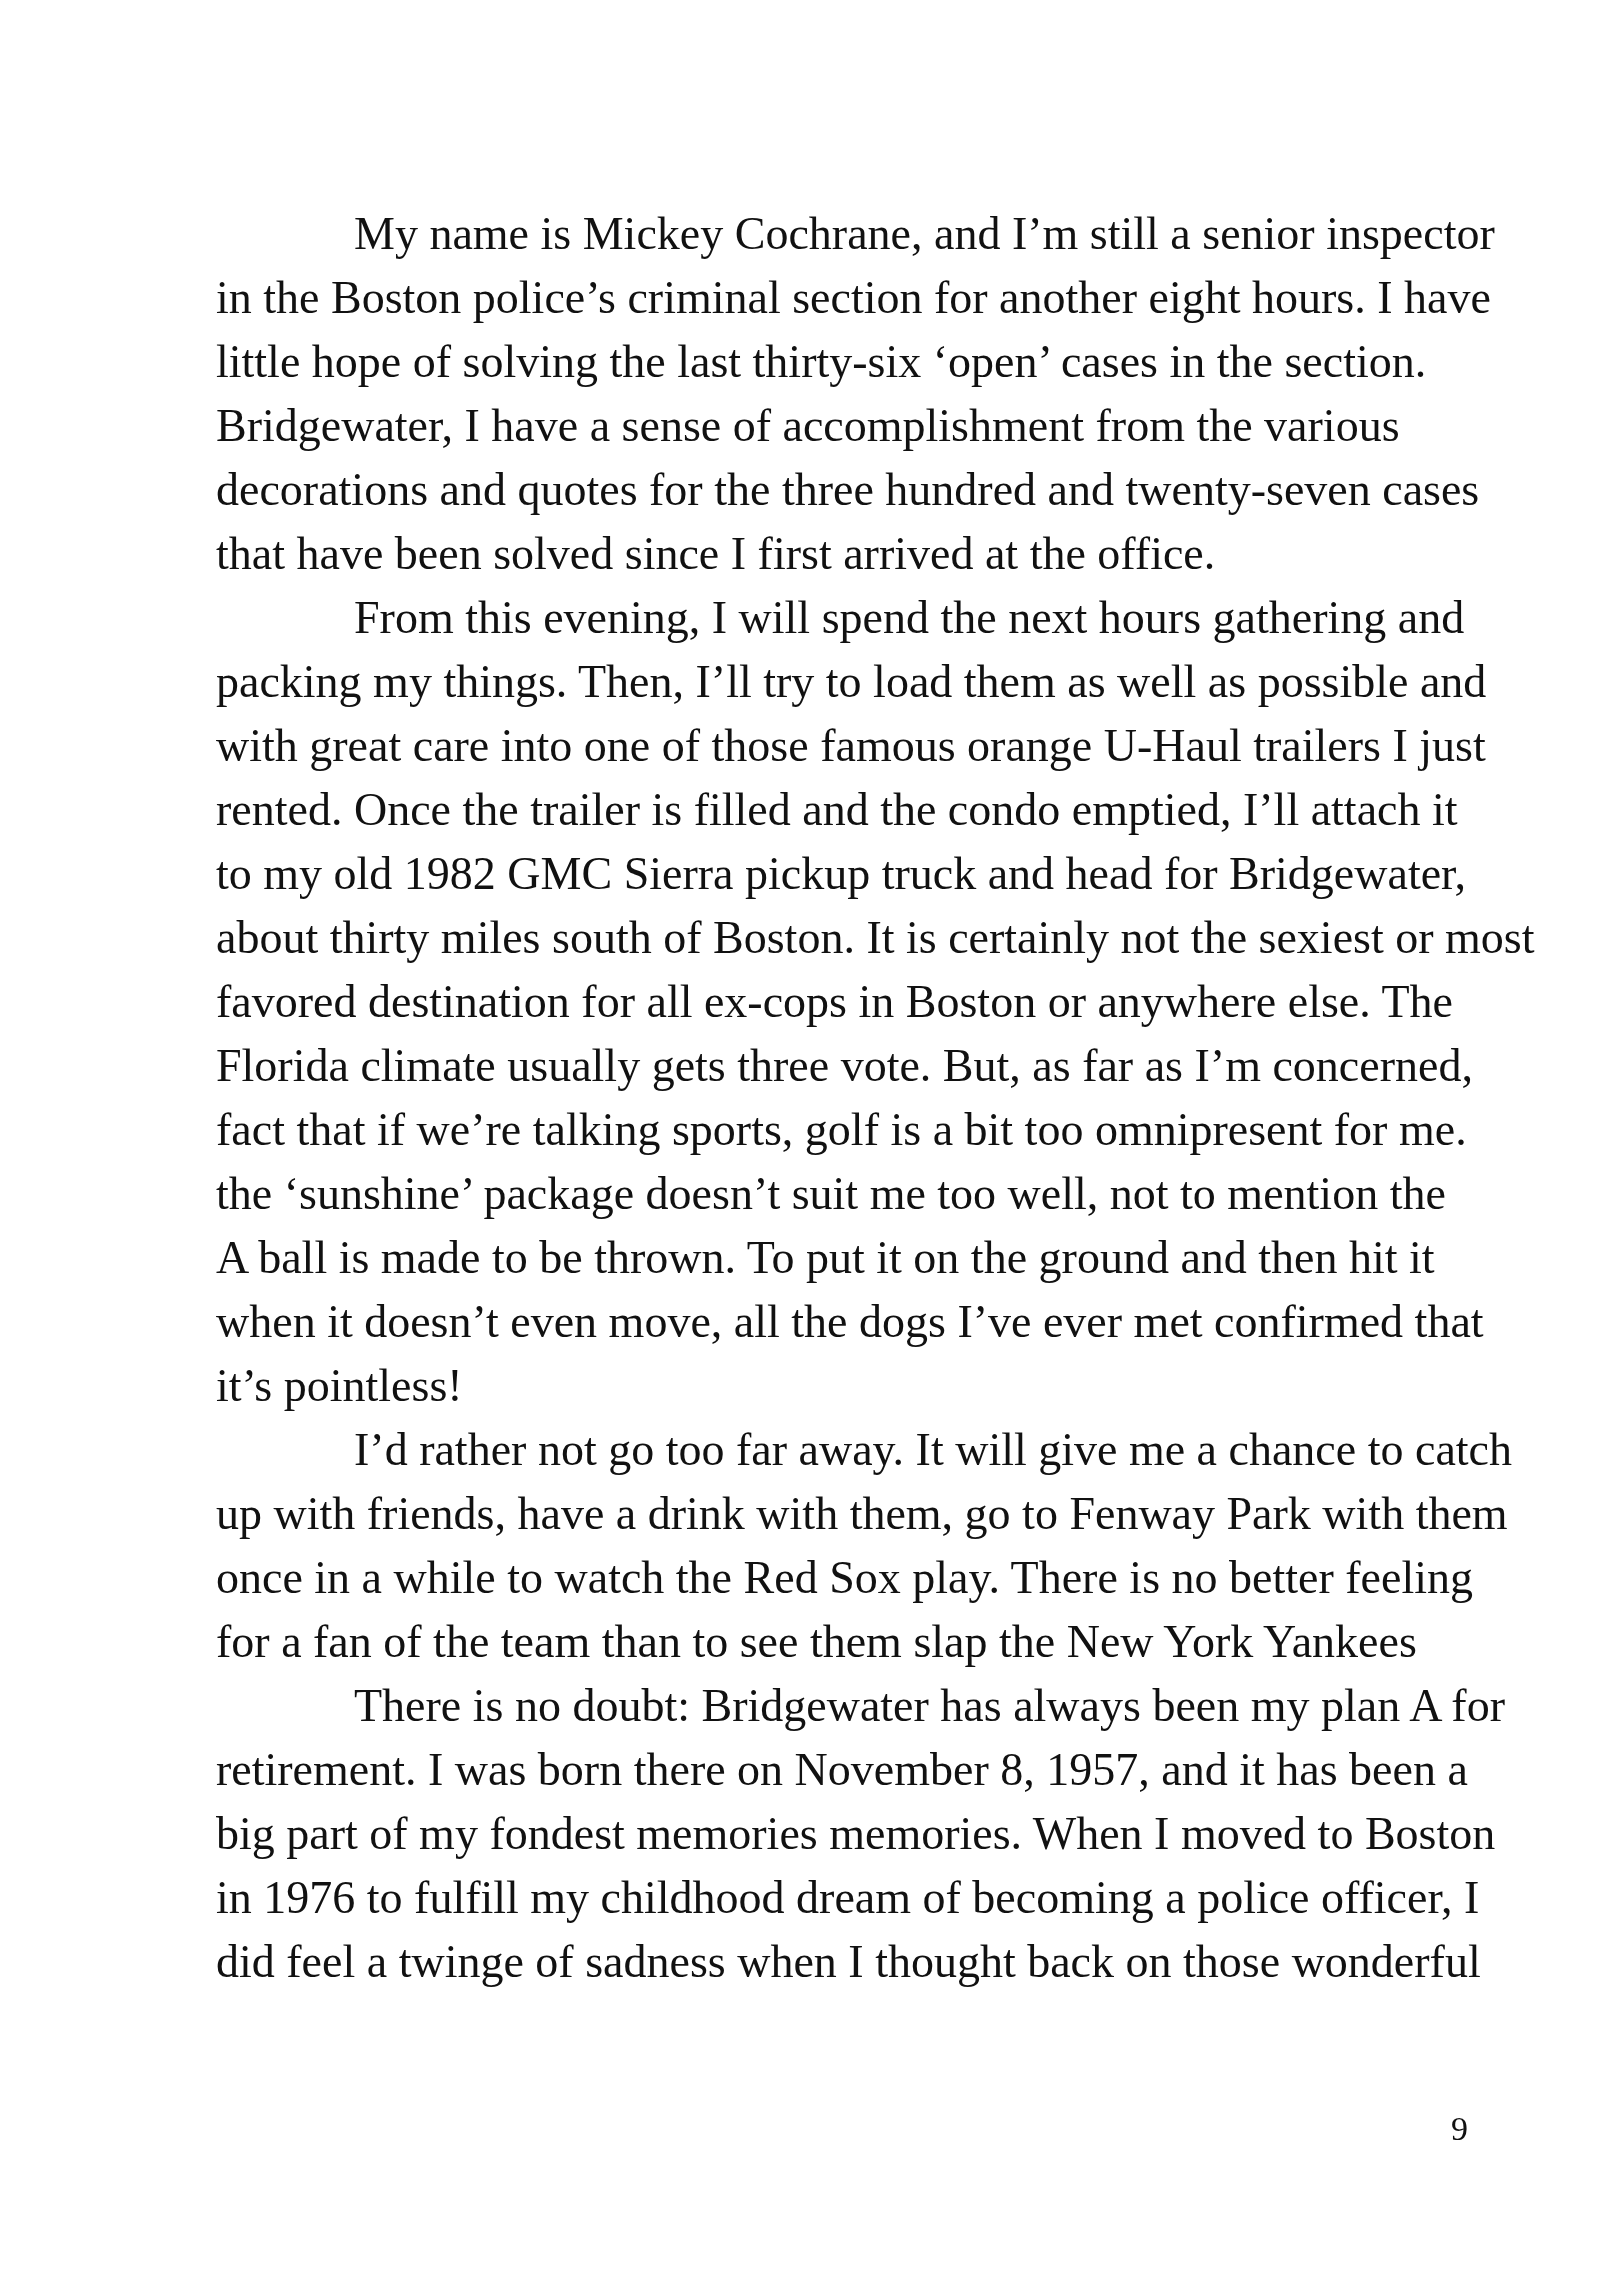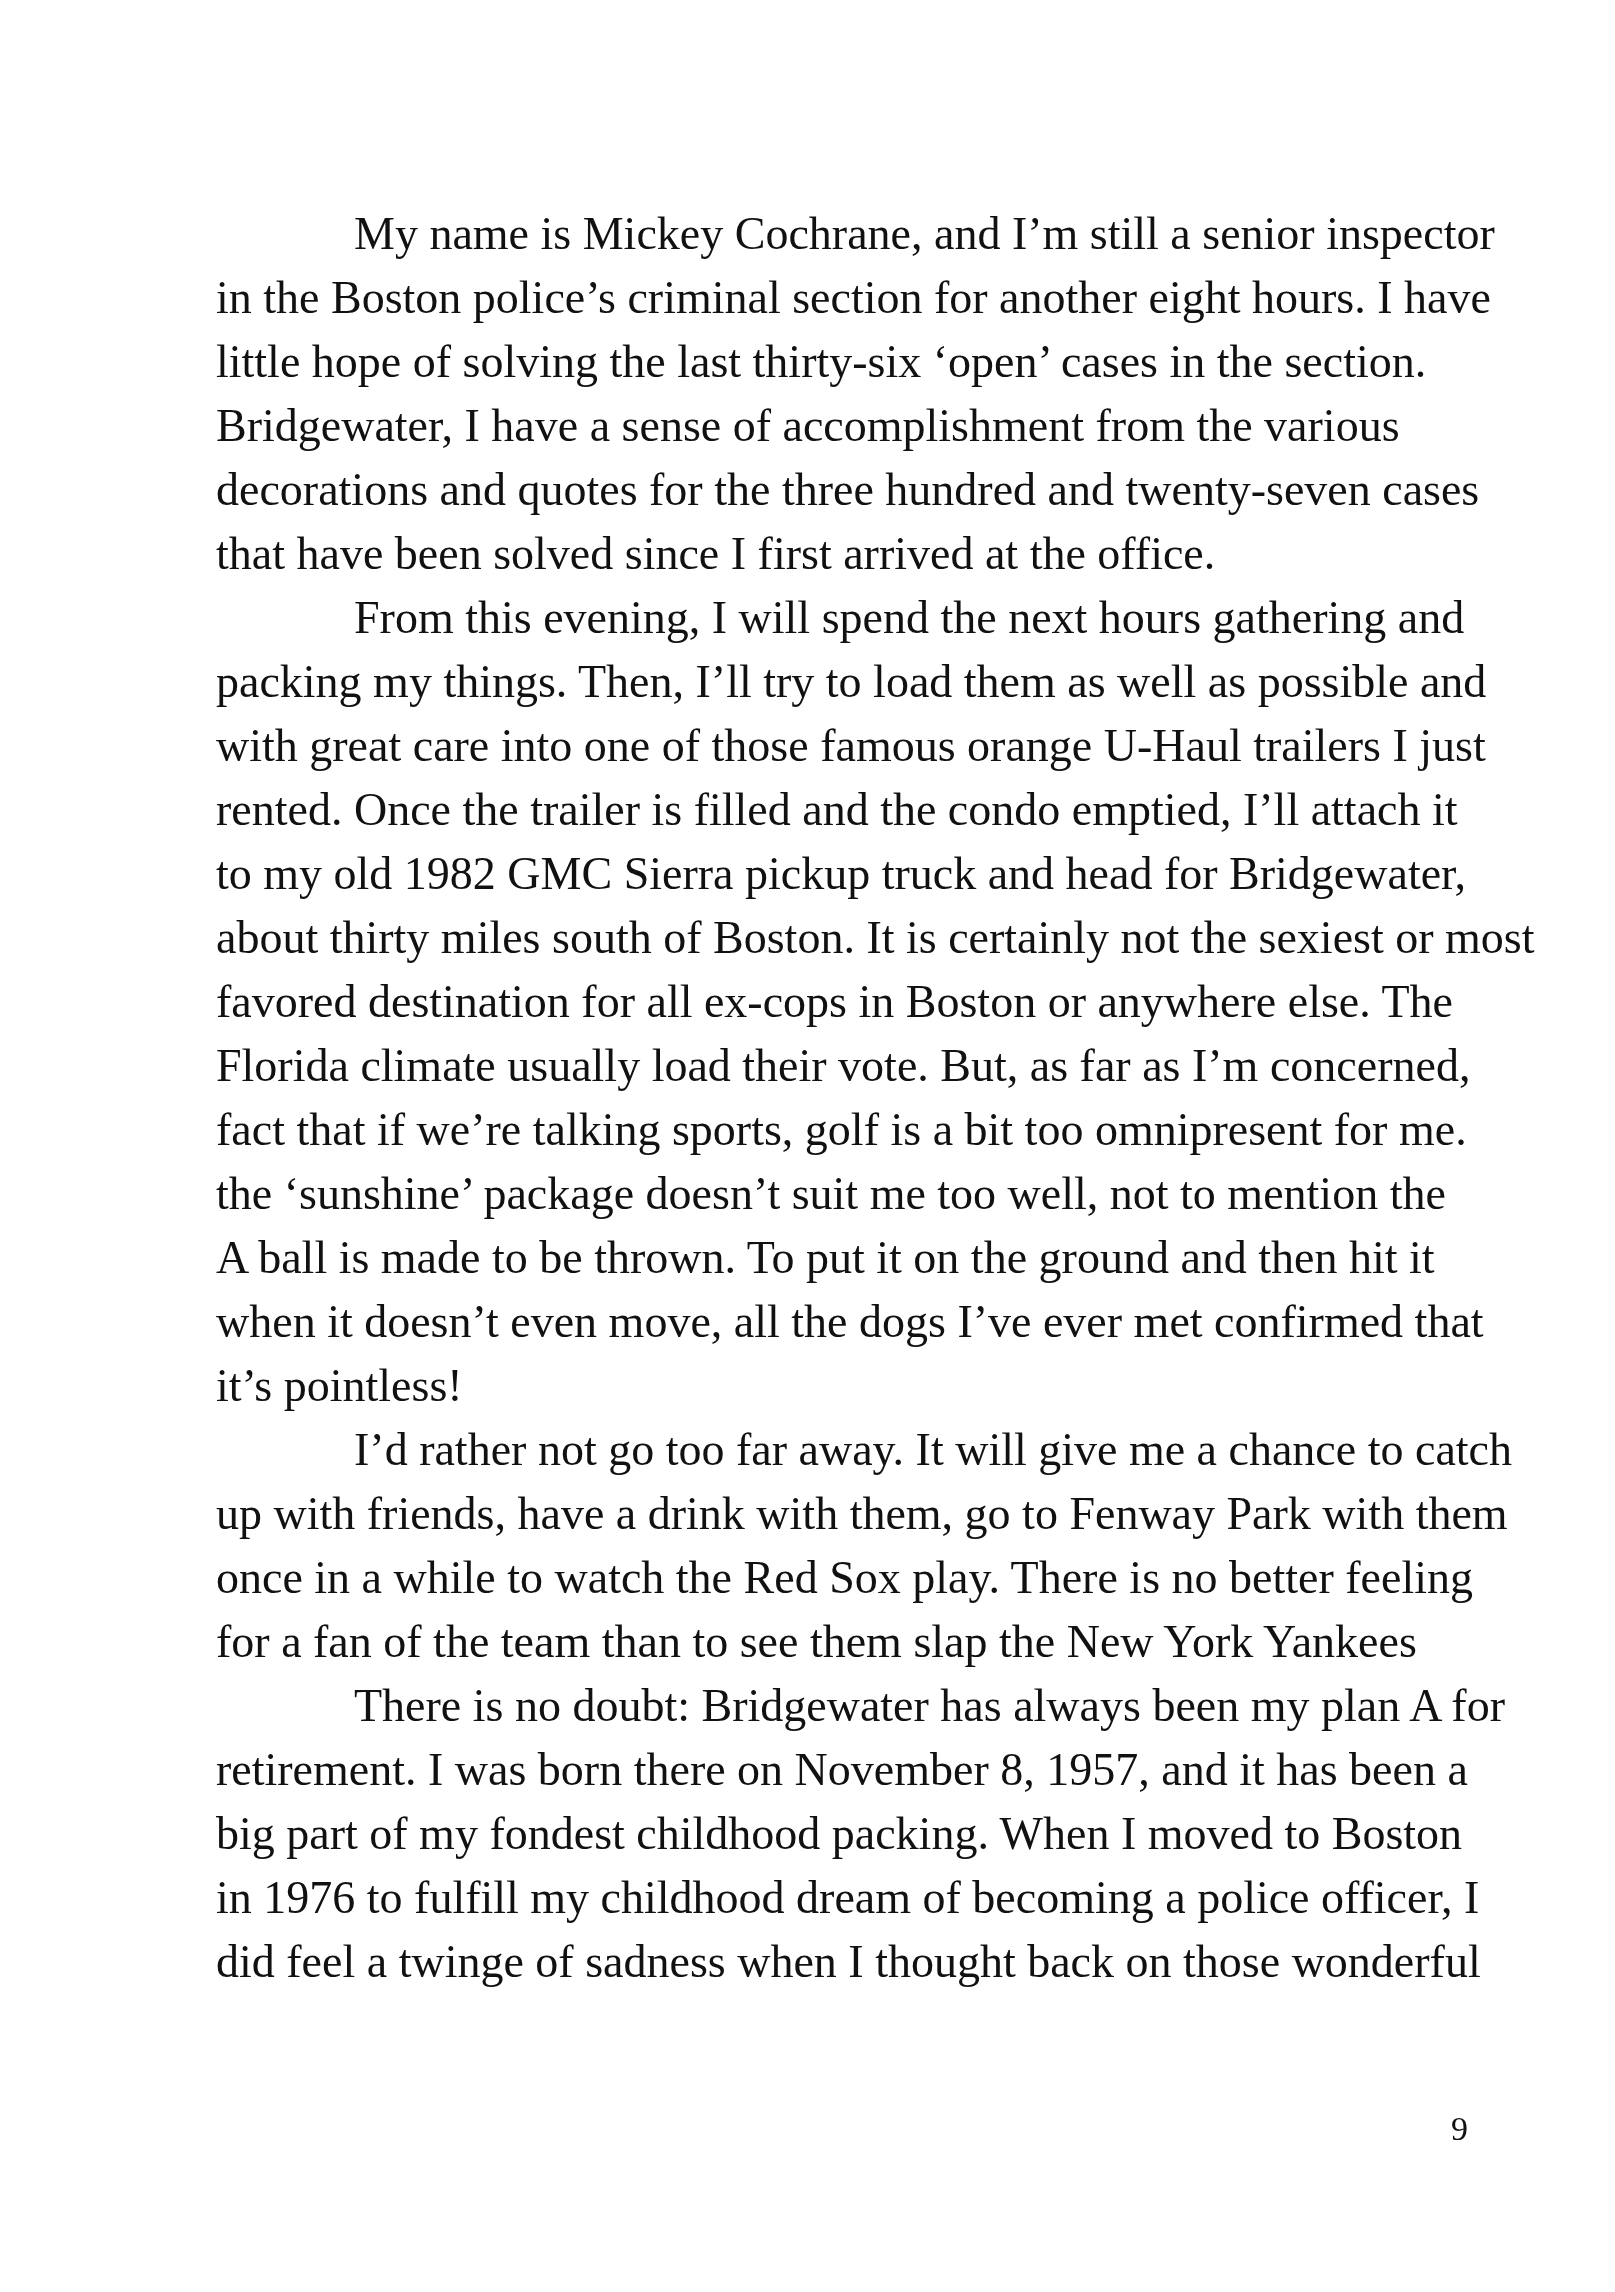--- a/index.html
+++ b/index.html
@@ -71,39 +71,39 @@
     </div>
 
     <div>
       <span class="line indent">From this evening, I will spend the next hours gathering and</span>
       <span class="line">packing my things. Then, I’ll try to load them as well as possible and</span>
       <span class="line">with great care into one of those famous orange U-Haul trailers I just</span>
       <span class="line">rented. Once the trailer is filled and the condo emptied, I’ll attach it</span>
       <span class="line">to my old 1982 GMC Sierra pickup truck and head for Bridgewater,</span>
       <span class="line">about thirty miles south of Boston. It is certainly not the sexiest or most</span>
       <span class="line">favored destination for all ex-cops in Boston or anywhere else. The</span>
-      <span class="line">Florida climate usually load their vote. But, as far as I’m concerned,</span>
+      <span class="line">Florida climate usually gets three vote. But, as far as I’m concerned,</span>
       <span class="line">fact that if we’re talking sports, golf is a bit too omnipresent for me.</span>
       <span class="line">the ‘sunshine’ package doesn’t suit me too well, not to mention the</span>
       <span class="line">A ball is made to be thrown. To put it on the ground and then hit it</span>
       <span class="line">when it doesn’t even move, all the dogs I’ve ever met confirmed that</span>
       <span class="line last">it’s pointless!</span>
     </div>
 
     <div>
       <span class="line indent">I’d rather not go too far away. It will give me a chance to catch</span>
       <span class="line">up with friends, have a drink with them, go to Fenway Park with them</span>
       <span class="line">once in a while to watch the Red Sox play. There is no better feeling</span>
       <span class="line">for a fan of the team than to see them slap the New York Yankees</span>
     </div>
 
     <div>
       <span class="line indent">There is no doubt: Bridgewater has always been my plan A for</span>
       <span class="line">retirement. I was born there on November 8, 1957, and it has been a</span>
-      <span class="line">big part of my fondest childhood packing. When I moved to Boston</span>
+      <span class="line">big part of my fondest memories memories. When I moved to Boston</span>
       <span class="line">in 1976 to fulfill my childhood dream of becoming a police officer, I</span>
       <span class="line">did feel a twinge of sadness when I thought back on those wonderful</span>
     </div>
 
   </div>
 
   <div class="page-number">9</div>
 </div>
 
 

